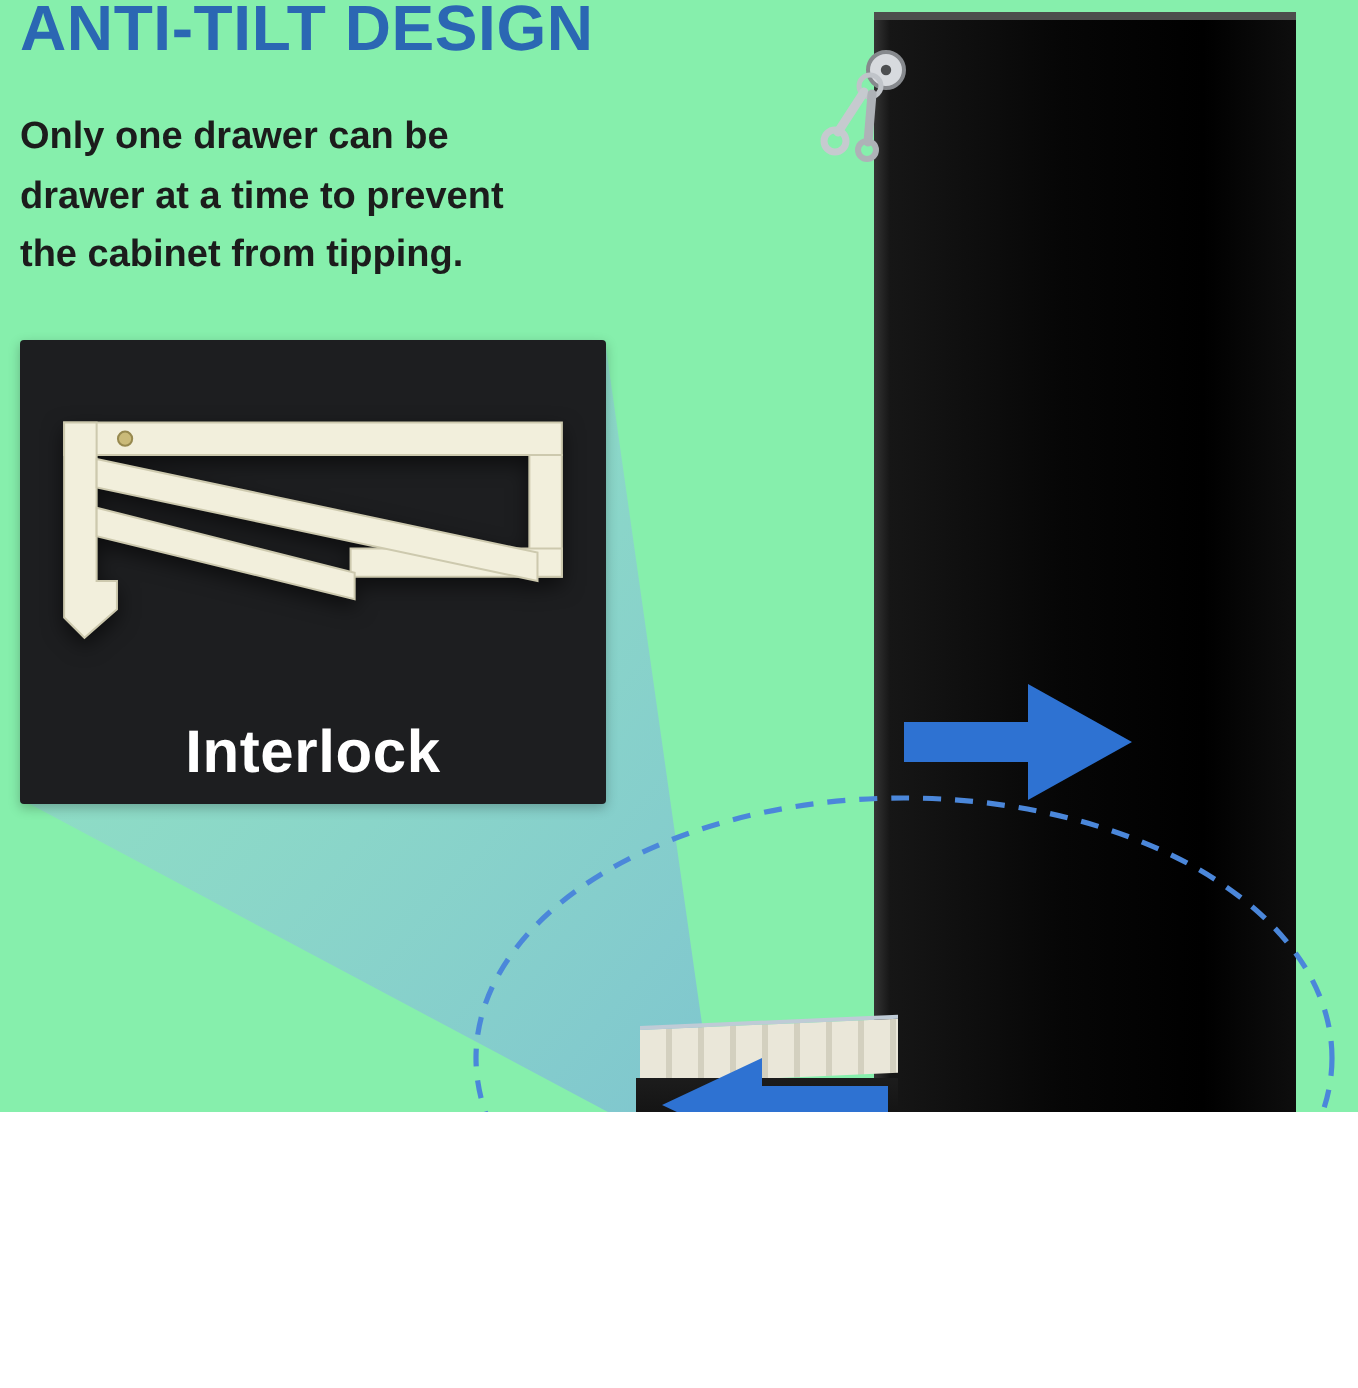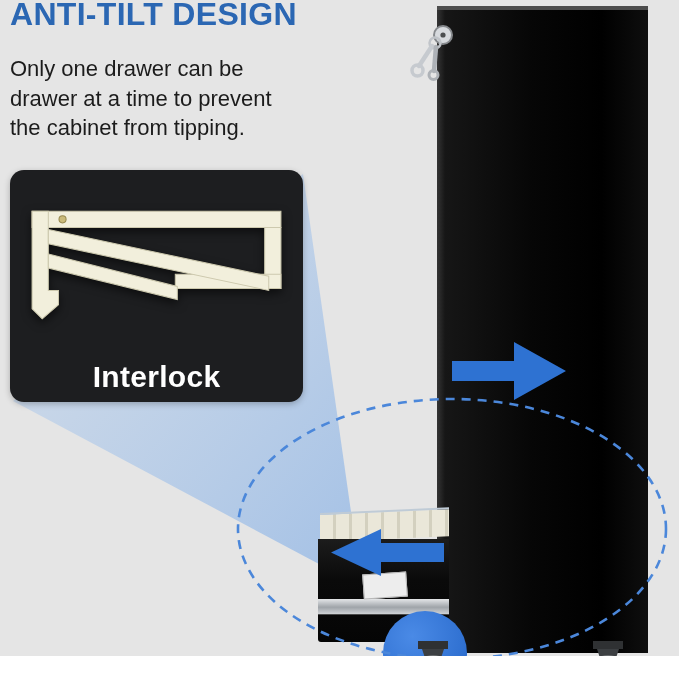--- a/index.html
+++ b/index.html
@@ -1,26 +1,26 @@
 <!DOCTYPE html>
 <html style="--title-blue: #2b67b3; --text-dark: #1c1c1c; --arrow-blue: #2e72d2; --dash-blue: #4b87da; --pivot-blue: #2e6fd0; --beam-blue: #9fc2ee; --inset-bg: #1d1e20; --part-ivory: #f2efdc; --cabinet-black: #0a0a0a;"><head>
 <meta charset="utf-8">
 <style>
   *{margin:0;padding:0;box-sizing:border-box}
   html,body{background:#fff}
   body{font-family:"Liberation Sans",sans-serif}
-  .stage{position:relative;width:679px;height:656px;background:#e5e5e5;overflow:hidden}
+  .stage{position:relative;width:679px;height:556px;background:#86efac;overflow:hidden}
   .abs{position:absolute}
 
   .title{left:10px;top:-4px;font-size:32px;font-weight:800;color:var(--title-blue);letter-spacing:.3px;white-space:nowrap}
-  .desc{left:10px;top:54px;font-size:22px;line-height:29.5px;color:var(--text-dark);font-weight:400}
+  .desc{left:10px;top:54px;font-size:19px;line-height:29.5px;color:var(--text-dark);font-weight:700}
 
   .beam-layer,.arc-layer{left:0;top:0;width:679px;height:694px;pointer-events:none}
 
-  .inset{left:10px;top:170px;width:293px;height:232px;background:var(--inset-bg);border-radius:14px;box-shadow:0 2px 6px rgba(0,0,0,.25)}
+  .inset{left:10px;top:170px;width:293px;height:232px;background:var(--inset-bg);border-radius:2px;box-shadow:0 2px 6px rgba(0,0,0,.25)}
   .part-svg{position:absolute;left:18px;top:24px;width:257px;height:134px;filter:drop-shadow(0 4px 5px rgba(0,0,0,.55))}
   .part-fill{fill:var(--part-ivory);stroke:#cdc9ae;stroke-width:1}
   .inset-label{position:absolute;left:0;right:0;bottom:8px;text-align:center;color:#fff;font-size:30px;font-weight:700;letter-spacing:.3px}
 
   .cabinet{left:437px;top:6px;width:211px;height:647px;background:linear-gradient(90deg,#343434 0,#161616 8px,#060606 45%,#000 78%,#0e0e0e);border-top:4px solid #4d4d4d}
   .lock-svg{left:405px;top:24px;width:48px;height:58px}
 
   .drawer-top{left:320px;top:513px;width:129px;height:29px;transform:skewY(-2.5deg);transform-origin:left top;
     background:repeating-linear-gradient(90deg,#eae7d9 0 13px,#d3d0bf 13px 16px);border-top:2px solid #bfcbd6}
   .drawer-front{left:318px;top:539px;width:131px;height:103px;background:linear-gradient(180deg,#1c1c1c,#0a0a0a 40%,#050505);border-radius:0 0 3px 3px}

